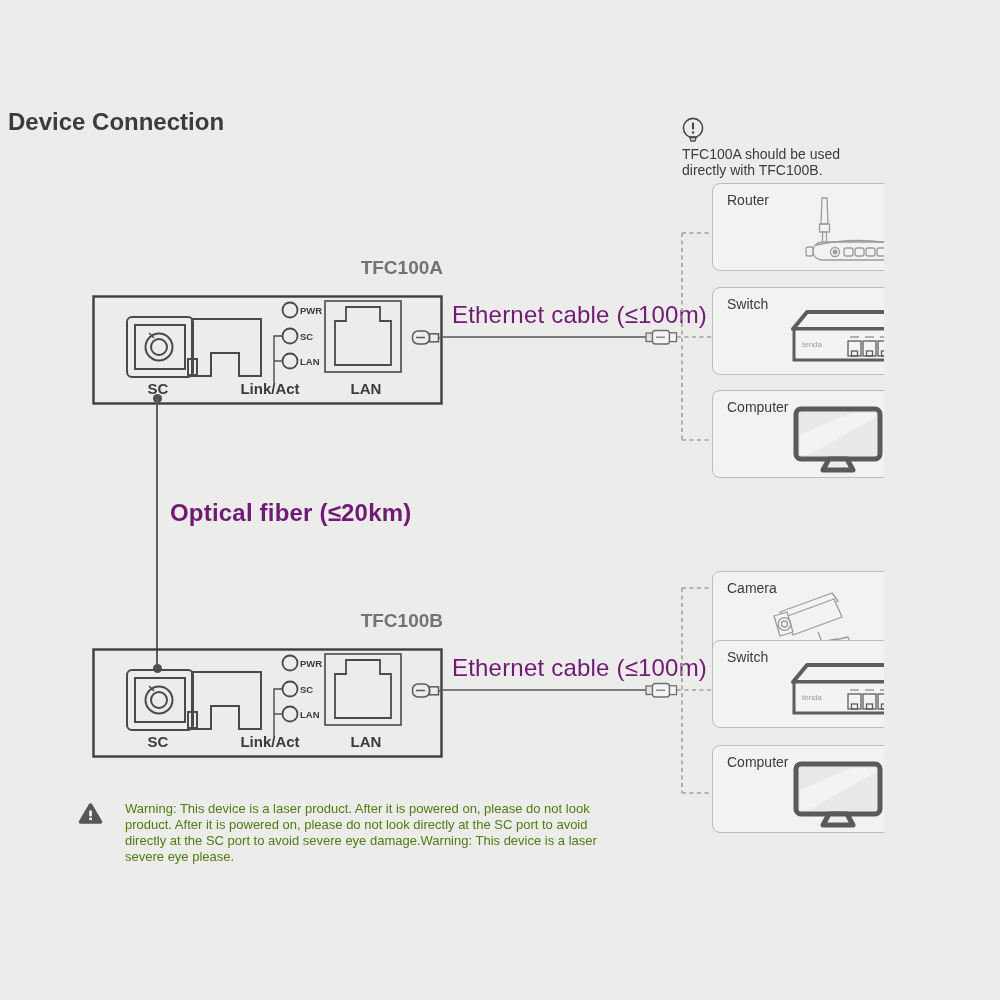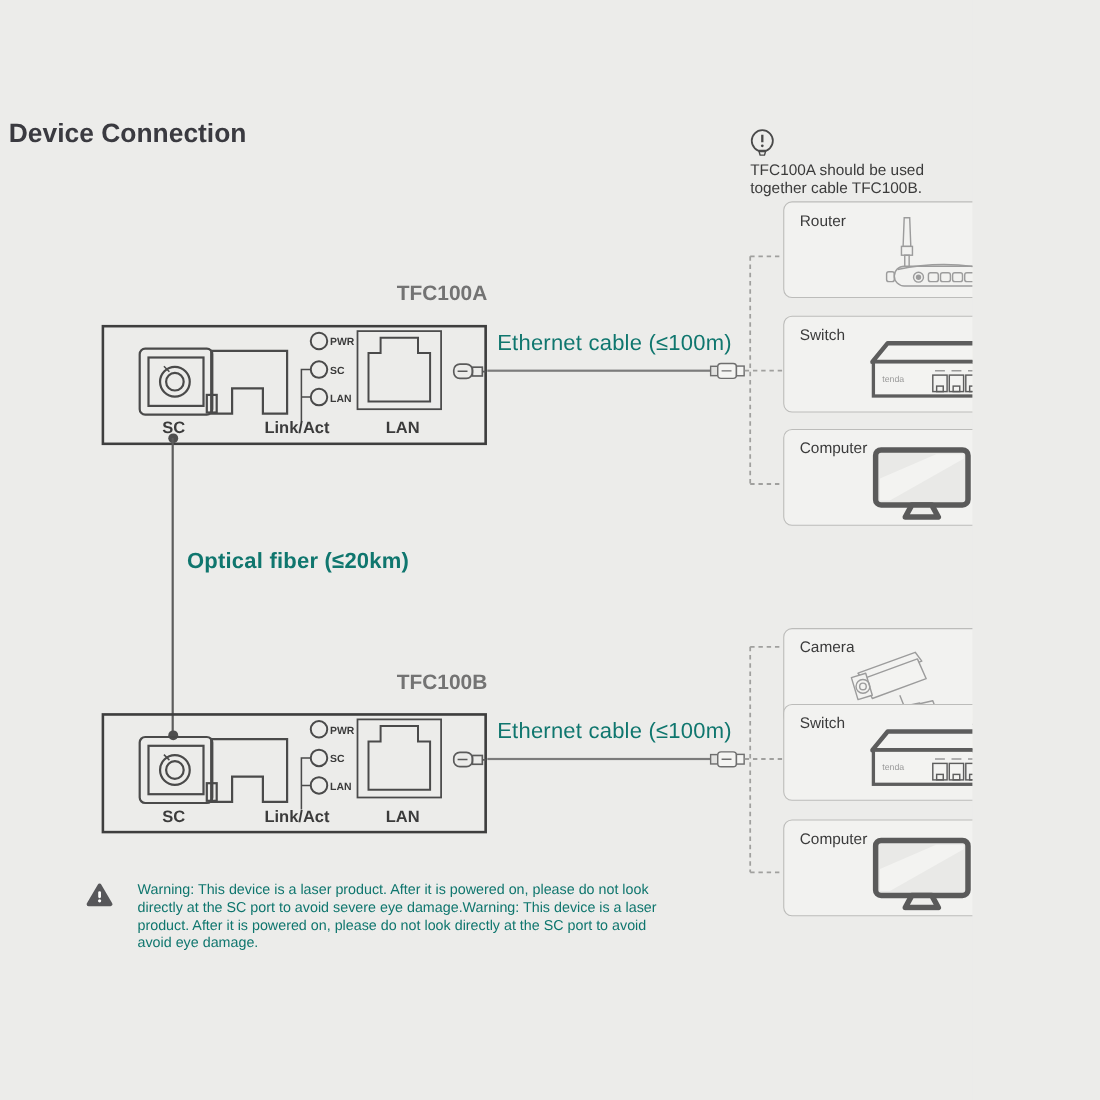--- a/index.html
+++ b/index.html
@@ -2,46 +2,46 @@
 <html><head>
 <meta charset="utf-8">
 <style>
   html,body{margin:0;padding:0;background:#ececea;}
   .canvas{position:relative;width:884px;height:1000px;background:#ececea;
           font-family:"Liberation Sans",sans-serif;overflow:hidden;}
   .abs{position:absolute;}
   .page-title{left:8px;top:108px;font-size:24px;font-weight:700;color:#3a3a40;letter-spacing:0;}
   .note-text{left:682px;top:146px;font-size:14px;color:#3b3b3b;}
   .conv-title{width:351px;text-align:right;font-size:19px;font-weight:700;color:#737373;}
-  .cable-label{font-size:20px;color:#0f766e;letter-spacing:0.2px;}
+  .cable-label{font-size:24px;color:#701a75;letter-spacing:0.2px;}
   .cable-line{height:2.2px;background:#7c7c7c;}
   .fiber-line{width:2.4px;background:#5d5d5d;}
   .fiber-dot{width:9px;height:9px;border-radius:50%;background:#4f4f4f;}
   .pbox{width:235px;height:88px;background:#f2f2f0;border:1px solid #bcbcba;border-radius:8px;box-sizing:border-box;}
   .pbox-label{position:absolute;left:14px;top:8px;font-size:14px;color:#3b3b3b;}
-  .warn-text{left:125px;top:801px;width:520px;font-size:13px;line-height:15.9px;color:#0f766e;}
+  .warn-text{left:125px;top:801px;width:520px;font-size:13px;line-height:15.9px;color:#4d7c0f;}
   .svg-label{font-family:"Liberation Sans",sans-serif;font-size:15px;font-weight:700;fill:#3b3b3b;}
   .svg-led-label{font-family:"Liberation Sans",sans-serif;font-size:9.5px;font-weight:700;fill:#3b3b3b;}
   .brand{font-family:"Liberation Sans",sans-serif;font-size:8px;fill:#9a9a9a;}
   svg{display:block;}
 </style>
 </head>
 <body>
 
 <div class="canvas">
 
   <div class="abs page-title">Device Connection</div>
 
   <svg class="abs" style="left:680px;top:116px;" width="27" height="30" viewBox="0 0 27 30">
     <circle cx="13" cy="12" r="9.6" fill="none" stroke="#4a4a4a" stroke-width="1.6"></circle>
     <line x1="13" y1="6.6" x2="13" y2="13.4" stroke="#4a4a4a" stroke-width="2.1"></line>
     <circle cx="13" cy="16.6" r="1.25" fill="#4a4a4a"></circle>
     <path d="M9.8,20.8 L16.2,20.8 L15,25 L11,25 Z" fill="none" stroke="#4a4a4a" stroke-width="1.3" stroke-linejoin="round"></path>
   </svg>
-  <div class="abs note-text">TFC100A should be used together cable TFC100B.</div>
+  <div class="abs note-text">TFC100A should be used directly with TFC100B.</div>
 
   <div class="abs conv-title" style="left:92px;top:257px;">TFC100A</div>
 
   <svg class="abs" style="left:92px;top:295px;" width="351" height="110" viewBox="0 0 351 110">
     <rect x="1.5" y="1.5" width="348" height="107" fill="none" stroke="#3e3e3e" stroke-width="2.4"></rect>
     <g fill="none" stroke="#4a4a4a" stroke-width="2">
       <path d="M100,24 L169,24 L169,81 L147,81 L147,58 L119,58 L119,81 L100,81 Z"></path>
       <rect x="96" y="64" width="9" height="16"></rect>
       <rect x="35" y="22" width="66" height="60" rx="5"></rect>
       <rect x="43" y="30" width="50" height="44"></rect>
@@ -277,18 +277,18 @@
     </svg>
   </div>
 
   <svg class="abs" style="left:78px;top:802px;" width="25" height="23" viewBox="0 0 25 23">
     <path d="M12.5,3 L22.5,20 L2.5,20 Z" fill="#57575a" stroke="#57575a" stroke-width="3.5" stroke-linejoin="round"></path>
     <rect x="11.3" y="8.2" width="2.5" height="6.3" rx="1.2" fill="#ffffff"></rect>
     <circle cx="12.55" cy="16.9" r="1.45" fill="#ffffff"></circle>
   </svg>
   <div class="abs warn-text">
     <div>Warning: This device is a laser product. After it is powered on, please do not look</div>
+    <div>product. After it is powered on, please do not look directly at the SC port to avoid</div>
     <div>directly at the SC port to avoid severe eye damage.Warning: This device is a laser</div>
-    <div>product. After it is powered on, please do not look directly at the SC port to avoid</div>
-    <div>avoid eye damage.</div>
+    <div>severe eye please.</div>
   </div>
 
 </div>
 
 </body></html>

